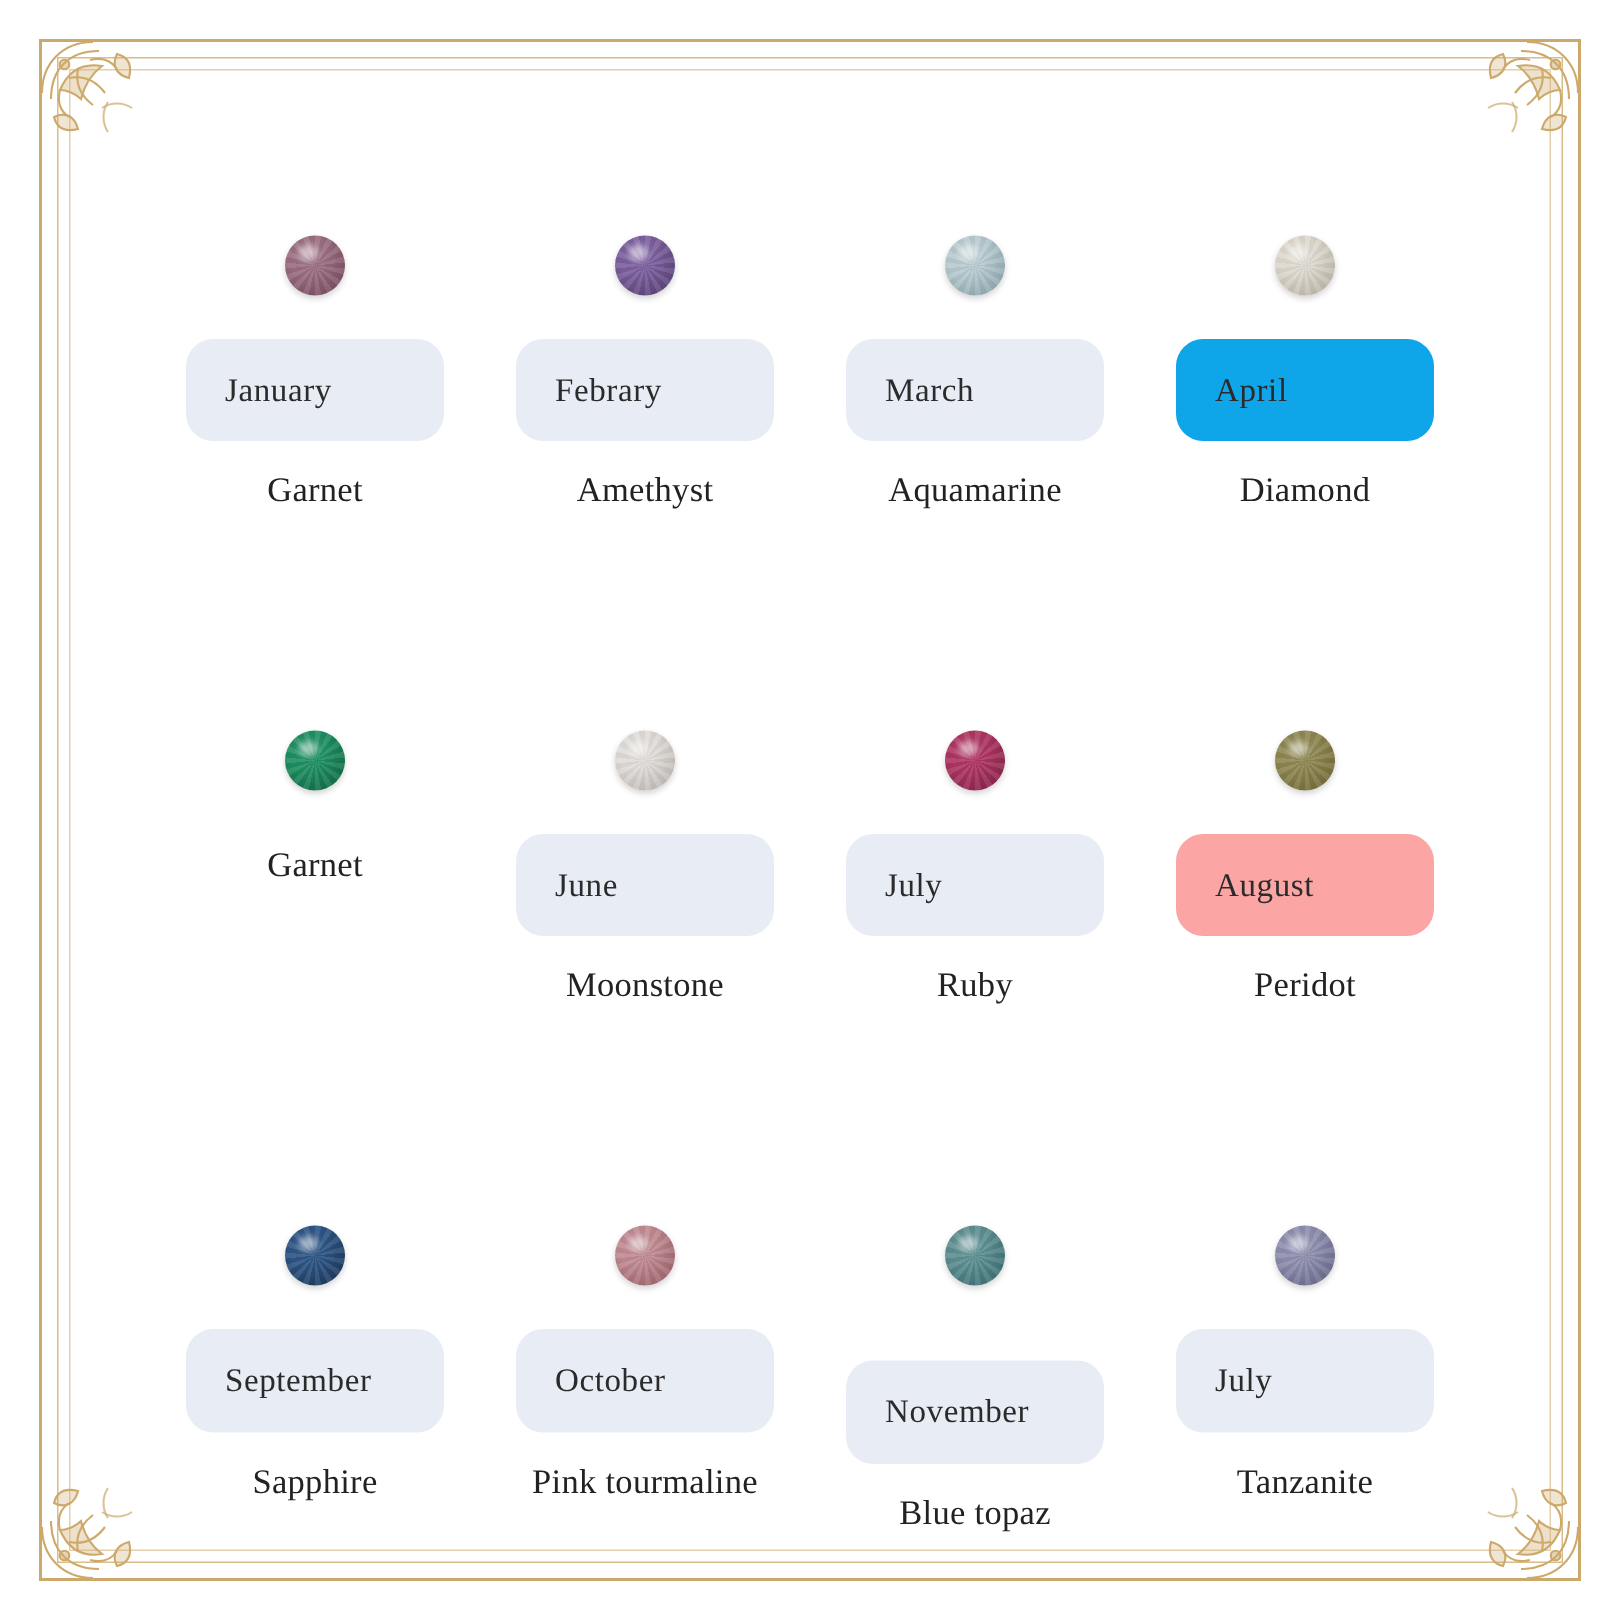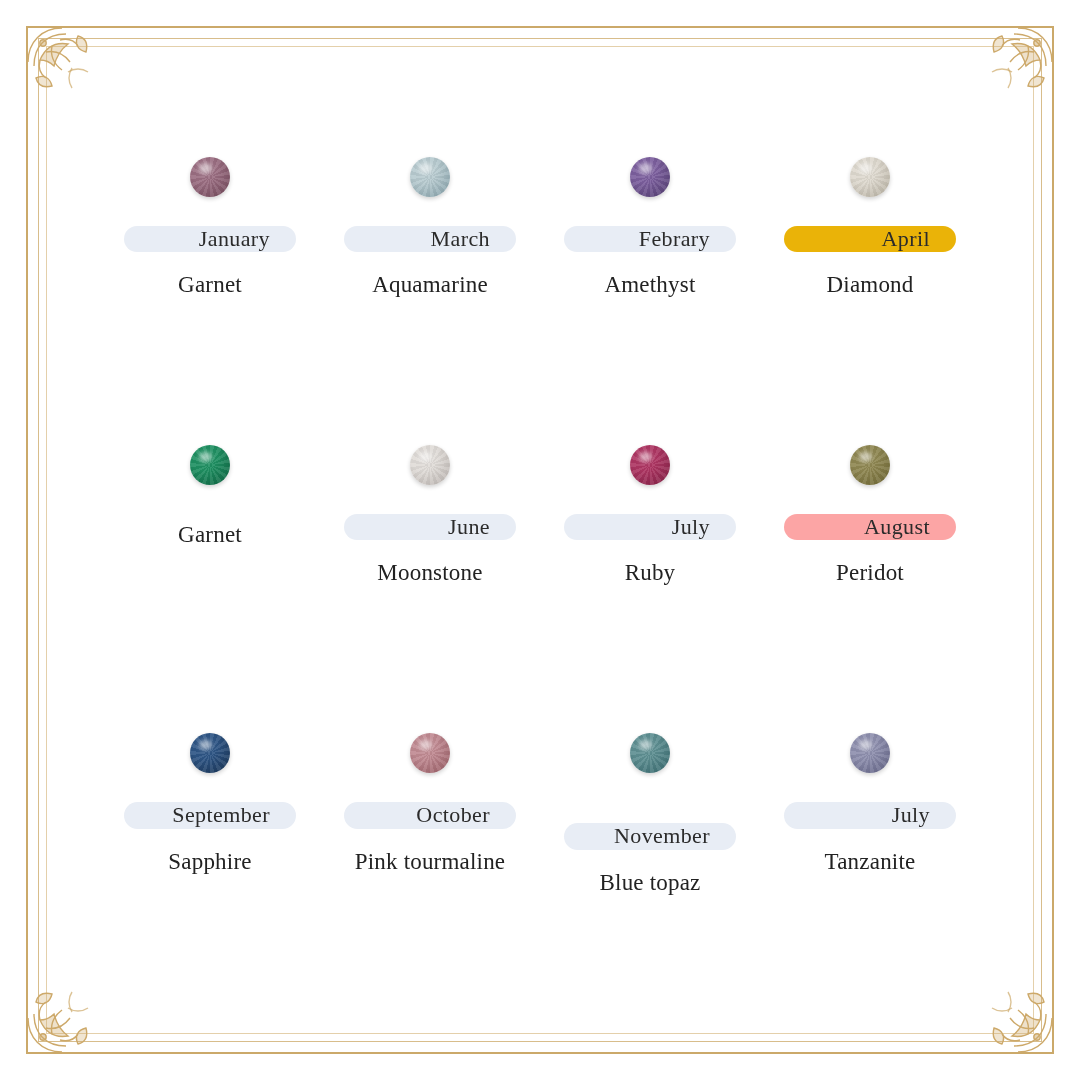--- a/index.html
+++ b/index.html
@@ -113,23 +113,23 @@
     border-radius: 50%;
     background:
       repeating-conic-gradient(rgba(255,255,255,0.16) 0deg 12deg, rgba(0,0,0,0.07) 12deg 24deg);
     opacity: 0.55;
   }
 
   .month-pill {
     margin-top: 12px;
     background: #e8edf5;
     border-radius: 18px;
-    padding: 1px 26px;
+    padding: 22px 26px;
     min-width: 120px;
-    text-align: right;
+    text-align: left;
     font-size: 22px;
     color: #2b2b2b;
     letter-spacing: 0.4px;
     line-height: 1.1;
     white-space: nowrap;
   }
 
   .stone-name {
     margin-top: 20px;
     font-size: 23px;
@@ -218,39 +218,39 @@
     <div class="cell">
       <div class="gem-wrap">
         <div class="gem" style="background: radial-gradient(circle at 34% 30%, rgb(155, 110, 130) 0%, rgb(155, 110, 130) 35%, rgb(109, 68, 85) 100%);"></div>
       </div>
       <div class="month-pill" style="background: rgb(232, 237, 245);">January</div>
       <div class="stone-name">Garnet</div>
     </div>
 
     <div class="cell">
       <div class="gem-wrap">
+        <div class="gem" style="background: radial-gradient(circle at 34% 30%, rgb(124, 95, 158) 0%, rgb(124, 95, 158) 35%, rgb(78, 58, 107) 100%);"></div>
+      </div>
+      <div class="month-pill" style="background: rgb(232, 237, 245);">Febrary</div>
+      <div class="stone-name">Amethyst</div>
+    </div>
+
+    <div class="cell">
+      <div class="gem-wrap">
         <div class="gem" style="background: radial-gradient(circle at 34% 30%, rgb(184, 203, 208) 0%, rgb(184, 203, 208) 35%, rgb(126, 154, 163) 100%);"></div>
       </div>
       <div class="month-pill" style="background: rgb(232, 237, 245);">March</div>
       <div class="stone-name">Aquamarine</div>
     </div>
 
     <div class="cell">
       <div class="gem-wrap">
-        <div class="gem" style="background: radial-gradient(circle at 34% 30%, rgb(124, 95, 158) 0%, rgb(124, 95, 158) 35%, rgb(78, 58, 107) 100%);"></div>
-      </div>
-      <div class="month-pill" style="background: rgb(232, 237, 245);">Febrary</div>
-      <div class="stone-name">Amethyst</div>
-    </div>
-
-    <div class="cell">
-      <div class="gem-wrap">
         <div class="gem" style="background: radial-gradient(circle at 34% 30%, rgb(222, 217, 207) 0%, rgb(222, 217, 207) 35%, rgb(176, 169, 154) 100%);"></div>
       </div>
-      <div class="month-pill" style="background: #eab308;">April</div>
+      <div class="month-pill" style="background: #0ea5e9;">April</div>
       <div class="stone-name">Diamond</div>
     </div>
 
     <div class="cell">
       <div class="gem-wrap">
         <div class="gem" style="background: radial-gradient(circle at 34% 30%, rgb(31, 144, 98) 0%, rgb(31, 144, 98) 35%, rgb(13, 95, 62) 100%);"></div>
       </div>
       <div class="stone-name">Garnet</div>
     </div>
 

